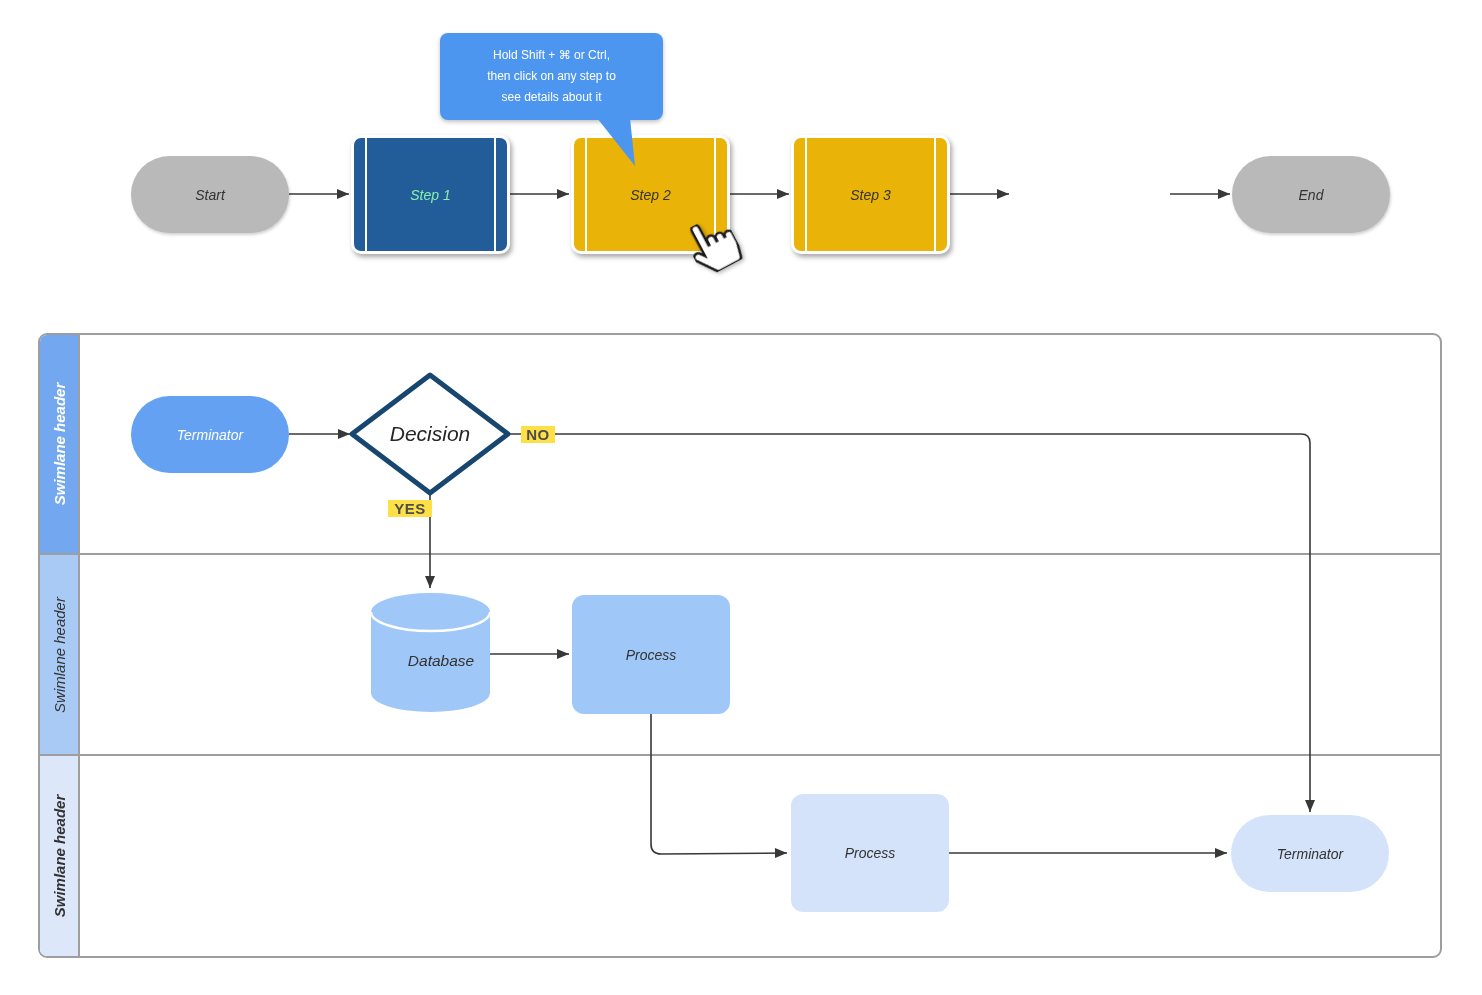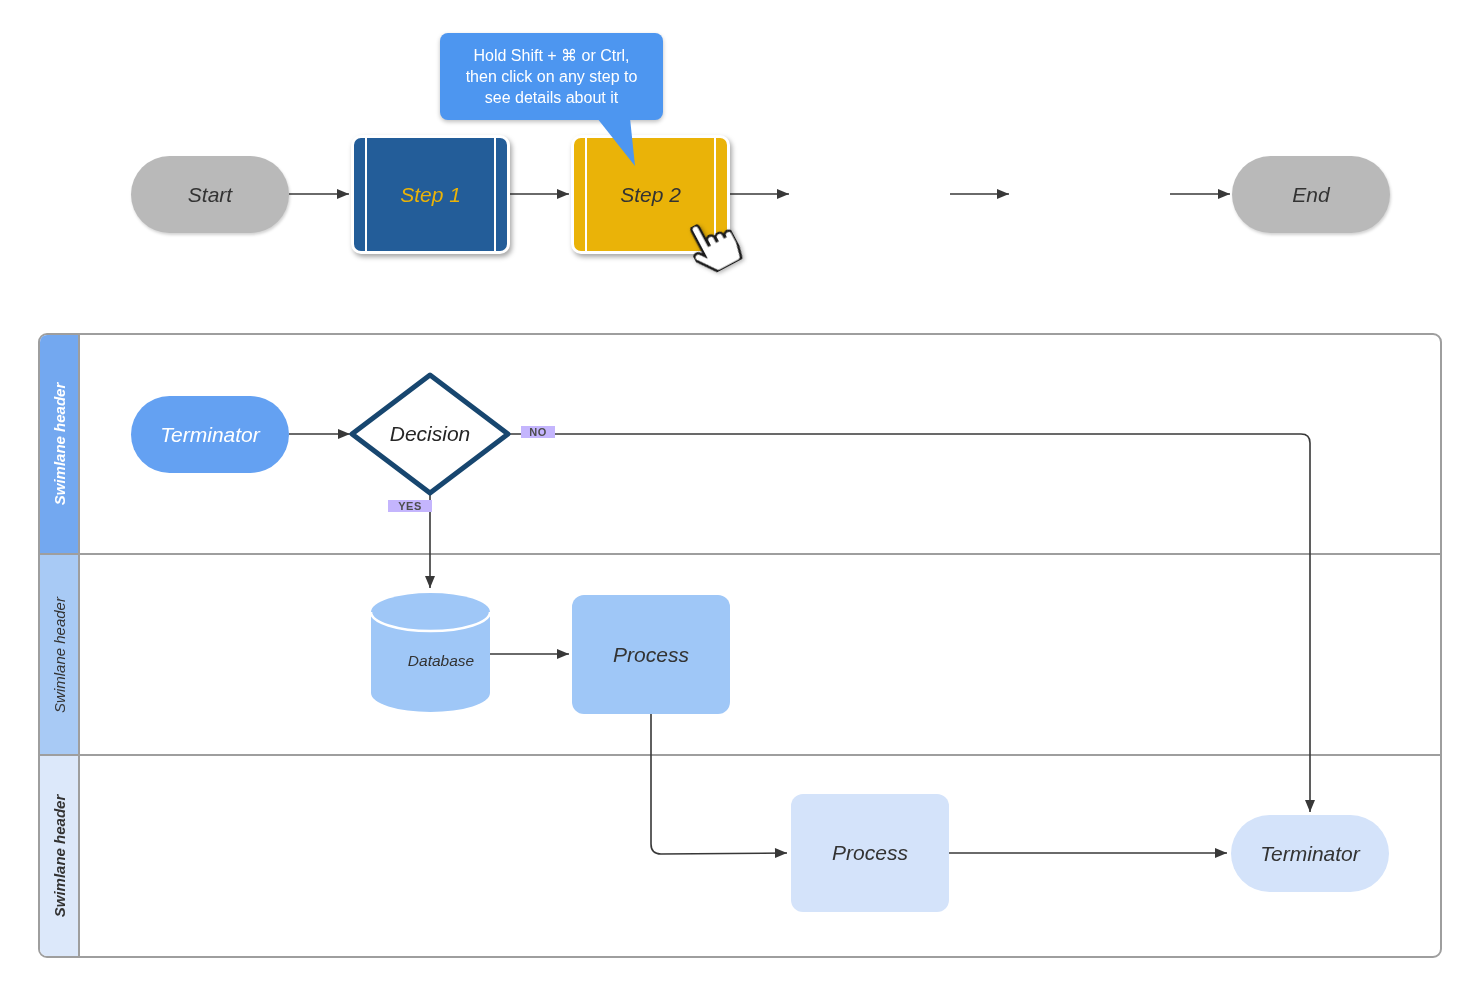--- a/index.html
+++ b/index.html
@@ -4,33 +4,33 @@
 <style>
   html,body{margin:0;padding:0;background:#fff;}
   body{font-family:"Liberation Sans","DejaVu Sans",sans-serif;}
   .canvas{position:relative;width:1482px;height:995px;background:#fff;overflow:hidden;}
 
   
   .connectors{position:absolute;left:0;top:0;width:1482px;height:995px;z-index:3;pointer-events:none;}
 
   
   .shape{position:absolute;display:flex;align-items:center;justify-content:center;
-         box-sizing:border-box;font-style:italic;font-size:21px;color:#333;z-index:4;}
+         box-sizing:border-box;font-style:italic;font-size:14px;color:#333;z-index:4;}
   .stadium{border-radius:40px;}
   .gray-node{background:#b9b9b9;box-shadow:1px 2px 3px rgba(0,0,0,0.18);}
   .step{background:#eab308;border:3px solid #fff;border-radius:10px;
         box-shadow:2px 3px 5px rgba(0,0,0,0.35);}
   .step .sidebar-line{position:absolute;top:0;bottom:0;width:2px;background:#fff;}
   .sidebar-line.l{left:11px}
   .sidebar-line.r{right:11px}
-  .step.active{background:#235d99;color:#eab308;}
+  .step.active{background:#235d99;color:#86efac;}
 
   
   .tooltip{position:absolute;left:440px;top:33px;width:223px;height:87px;background:#4d96f0;
-           border-radius:8px;color:#fff;font-size:16px;line-height:21px;text-align:center;
+           border-radius:8px;color:#fff;font-size:12px;line-height:21px;text-align:center;
            display:flex;align-items:center;justify-content:center;white-space:pre-line;
            box-shadow:0 2px 4px rgba(0,0,0,0.25);z-index:6;}
   .tooltip-tail{position:absolute;left:596px;top:118px;z-index:6;}
 
   
   .pool{position:absolute;left:38px;top:333px;width:1404px;height:625px;box-sizing:border-box;
         border:2px solid #9e9e9e;border-radius:9px;overflow:hidden;z-index:1;background:#fff;}
   .lane{display:flex;box-sizing:border-box;}
   .lane-1{height:220px;border-bottom:2px solid #9e9e9e;}
   .lane-2{height:201px;border-bottom:2px solid #9e9e9e;}
@@ -48,22 +48,22 @@
   .light-stadium{background:#d4e3fa;}
 
   .decision-wrap{position:absolute;left:344px;top:367px;width:172px;height:134px;z-index:4;}
   .decision-label{position:absolute;inset:0;display:flex;align-items:center;justify-content:center;
                   font-style:italic;font-size:21px;color:#262626;}
 
   .db-wrap{position:absolute;left:371px;top:593px;width:140px;height:119px;z-index:4;}
   .db-label{position:absolute;left:0;right:0;top:58px;height:20px;line-height:20px;text-align:center;
             font-style:italic;font-size:15.5px;color:#333;}
 
-  .edge-label{position:absolute;z-index:5;background:#c4b5fd;color:#4d4d4d;font-weight:bold;
-              font-size:11px;text-align:center;letter-spacing:0.5px;}
+  .edge-label{position:absolute;z-index:5;background:#fde047;color:#4d4d4d;font-weight:bold;
+              font-size:15px;text-align:center;letter-spacing:0.5px;}
   .label-no{left:521px;top:426px;width:34px;}
   .label-yes{left:388px;top:500px;width:44px;}
 
   .cursor{position:absolute;left:690px;top:219px;width:46px;height:52px;z-index:7;
           transform:rotate(-28deg);filter:drop-shadow(1px 2px 2px rgba(0,0,0,0.3));}
 </style>
 </head>
 <body>
 
 <div class="canvas">
@@ -118,20 +118,25 @@
     <i class="sidebar-line r"></i>
     <span>Step 1</span>
   </div>
 
   <div class="shape step" style="left:571px;top:135px;width:159px;height:119px;">
     <i class="sidebar-line l"></i>
     <i class="sidebar-line r"></i>
     <span>Step 2</span>
   </div>
 
+  <div class="shape step" style="left:791px;top:135px;width:159px;height:119px;">
+    <i class="sidebar-line l"></i>
+    <i class="sidebar-line r"></i>
+    <span>Step 3</span>
+  </div>
 
 
   <div class="shape stadium gray-node" style="left:1232px;top:156px;width:158px;height:77px;">
     <span>End</span>
   </div>
 
   <div class="tooltip">
     <span>Hold Shift + ⌘ or Ctrl,
 then click on any step to
 see details about it</span>

